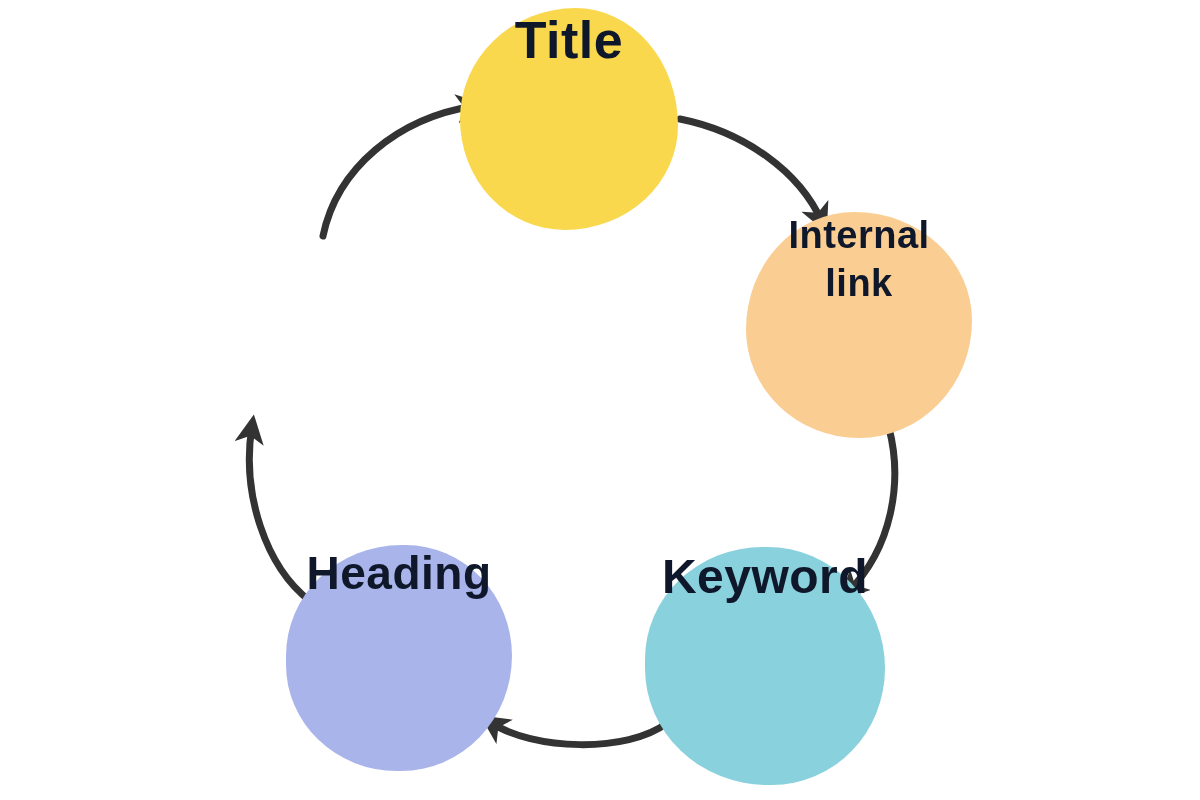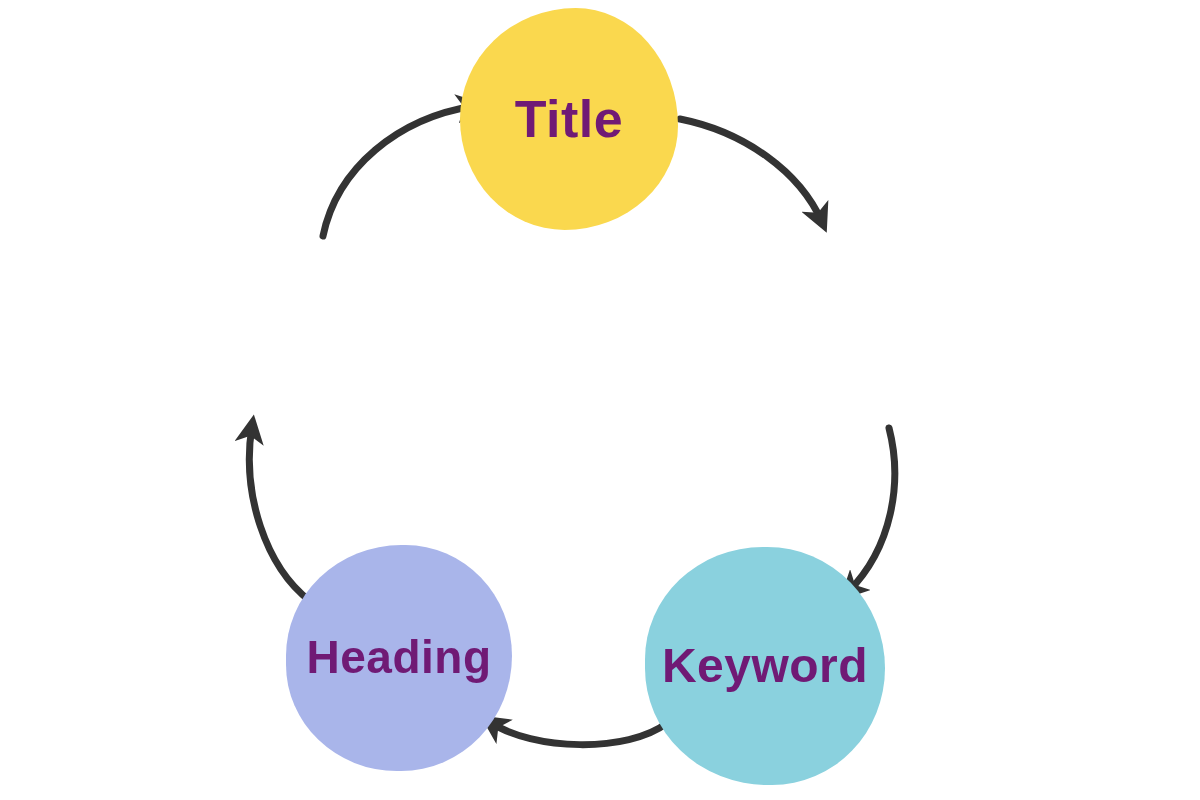--- a/index.html
+++ b/index.html
@@ -22,24 +22,23 @@
     height: 800px;
   }
   .arrow-layer path.edge {
     fill: none;
     stroke-width: 7;
     stroke-linecap: round;
   }
   .node {
     position: absolute;
     display: flex;
-    align-items: center;
     justify-content: center;
     text-align: center;
-    color: #701a75;
+    color: #0f172a;
     font-weight: bold;
   }
   .node .label {
     line-height: 1.25;
     letter-spacing: 0.5px;
   }
   
   .node-title {
     left: 460px; top: 8px;
     width: 218px; height: 222px;
@@ -93,20 +92,23 @@
 
     <path class="edge" d="M 667 723 C 628 753 533 751 490 722" marker-end="url(#arrowhead)" stroke="#333333"></path>
 
     <path class="edge" d="M 310 601 C 266 567 241 494 252 426" marker-end="url(#arrowhead)" stroke="#333333"></path>
   </svg>
 
   <div class="node node-title" style="background: rgb(250, 216, 78);">
     <span class="label">Title</span>
   </div>
 
+  <div class="node node-internal-link" style="background: rgb(250, 205, 146);">
+    <span class="label">Internal link</span>
+  </div>
 
   <div class="node node-keyword" style="background: rgb(138, 209, 222);">
     <span class="label">Keyword</span>
   </div>
 
   <div class="node node-heading" style="background: rgb(169, 181, 234);">
     <span class="label">Heading</span>
   </div>
 
 

